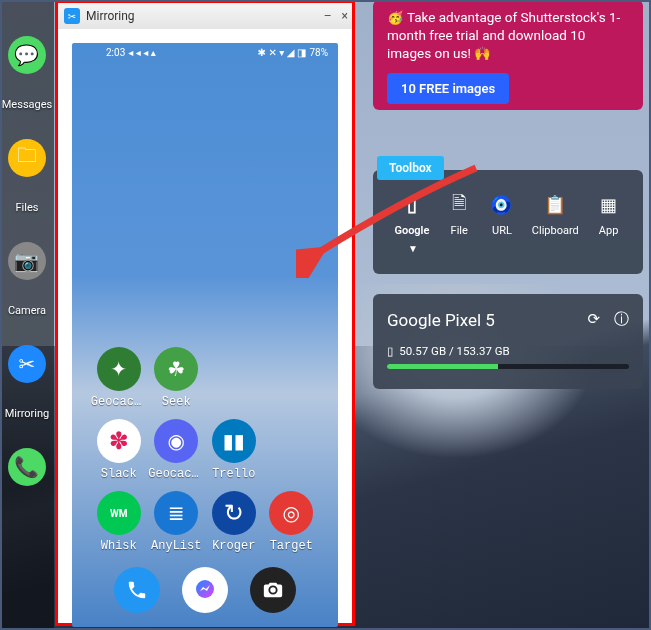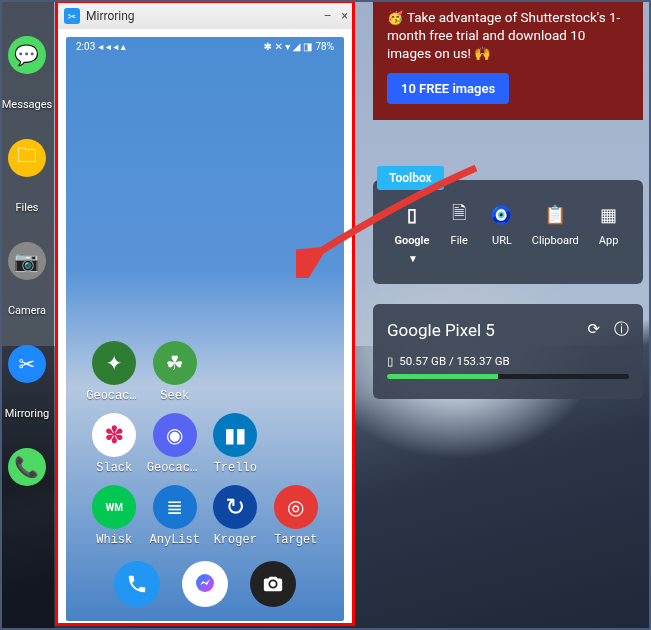--- a/index.html
+++ b/index.html
@@ -17,21 +17,21 @@
 .tb-gray { background: #888; } .tb-blue { background: #1e88ff; }
 .taskbar-label { text-shadow: 0 1px 2px rgba(0,0,0,0.7); margin-top: 20px; }
 
 
 .win { position: absolute; left: 55px; top: 0; width: 300px; height: 626px; background: #fff; border: 3px solid #f00; }
 .titlebar { height: 26px; background: linear-gradient(#f5f5f5, #e5e5e5); display: flex; align-items: center; padding: 0 6px; gap: 6px; font-size: 12px; color: #333; position: relative; }
 .title-icon { width: 16px; height: 16px; background: #2196f3; border-radius: 3px; display: inline-flex; align-items: center; justify-content: center; color: #fff; font-size: 10px; }
 .title-ctrls { position: absolute; right: 4px; top: 0; display: flex; gap: 10px; height: 100%; align-items: center; color: #555; }
 .title-ctrls span { cursor: pointer; font-size: 12px; }
 
-.phone { margin: 8px; height: calc(100% - 36px); background: linear-gradient(180deg, #4b8dd4 0%, #5a94d8 40%, #b5c8e0 60%, #4882c6 100%); position: relative; border-radius: 2px; }
+.phone { margin: 14px; height: calc(100% - 36px); background: linear-gradient(180deg, #4b8dd4 0%, #5a94d8 40%, #b5c8e0 60%, #4882c6 100%); position: relative; border-radius: 2px; padding-left: 24px; }
 .statusbar { color: #fff; display: flex; justify-content: space-between; padding: 4px 10px; font-size: 10px; align-items: center; }
 .status-left, .status-right { display: flex; gap: 3px; align-items: center; }
 
 .app-grid { position: absolute; bottom: 74px; left: 0; width: 100%; display: grid; grid-template-columns: repeat(4, 1fr); gap: 10px 0; padding: 0 18px; }
 .app { display: flex; flex-direction: column; align-items: center; gap: 4px; cursor: pointer; }
 .app-icon { width: 44px; height: 44px; border-radius: 50%; display: flex; align-items: center; justify-content: center; font-size: 20px; color: #fff; }
 .app-label { color: #fff; font-size: 12px; text-shadow: 0 1px 1px rgba(0,0,0,0.5); max-width: 56px; overflow: hidden; text-overflow: ellipsis; white-space: nowrap; font-family: Liberation Mono, monospace; }
 .ai-green { background: #2e7d32; } .ai-leaf { background: #43a047; }
 .ai-slack { background: #fff; color: #e01e5a; font-size: 24px; }
 .ai-discord { background: #5865f2; } .ai-trello { background: #0079bf; }
@@ -41,21 +41,21 @@
 
 .dock { position: absolute; bottom: 14px; left: 0; width: 100%; display: flex; justify-content: center; gap: 22px; }
 .dock .app-icon { width: 46px; height: 46px; }
 .ai-phone { background: #2196f3; } .ai-msg { background: #fff; } .ai-cam { background: #222; }
 
 
 .arrow { position: absolute; left: 296px; top: 158px; width: 190px; height: 120px; pointer-events: none; z-index: 20; }
 
 
 .right { position: absolute; right: 8px; top: 0; width: 270px; }
-.promo { background: #7f1d1d; color: #fff; border-radius: 0; padding: 8px 14px 16px; margin-bottom: 36px; }
+.promo { background: #be185d; color: #fff; border-radius: 6px; padding: 8px 14px 6px; margin-bottom: 36px; }
 .promo-text { font-size: 13.5px; line-height: 1.35; margin-bottom: 10px; }
 .promo-btn { background: #2962ff; color: #fff; border: none; padding: 8px 14px; border-radius: 4px; font-weight: 600; font-size: 13px; cursor: pointer; }
 
 .toolbox-tag { display: inline-block; background: #29b6f6; color: #fff; font-size: 12px; font-weight: 600; padding: 5px 12px; border-radius: 3px; position: relative; top: 10px; left: 4px; z-index: 2; }
 
 .panel { background: #3a4453ee; border-radius: 6px; padding: 16px 14px 20px; color: #fff; }
 .panel.tools { padding-top: 22px; margin-bottom: 20px; }
 .tool-row { display: flex; justify-content: space-around; gap: 2px; }
 .tool { display: flex; flex-direction: column; align-items: center; gap: 6px; font-size: 11px; cursor: pointer; }
 .tool-icon { width: 26px; height: 26px; display: flex; align-items: center; justify-content: center; font-size: 18px; }

